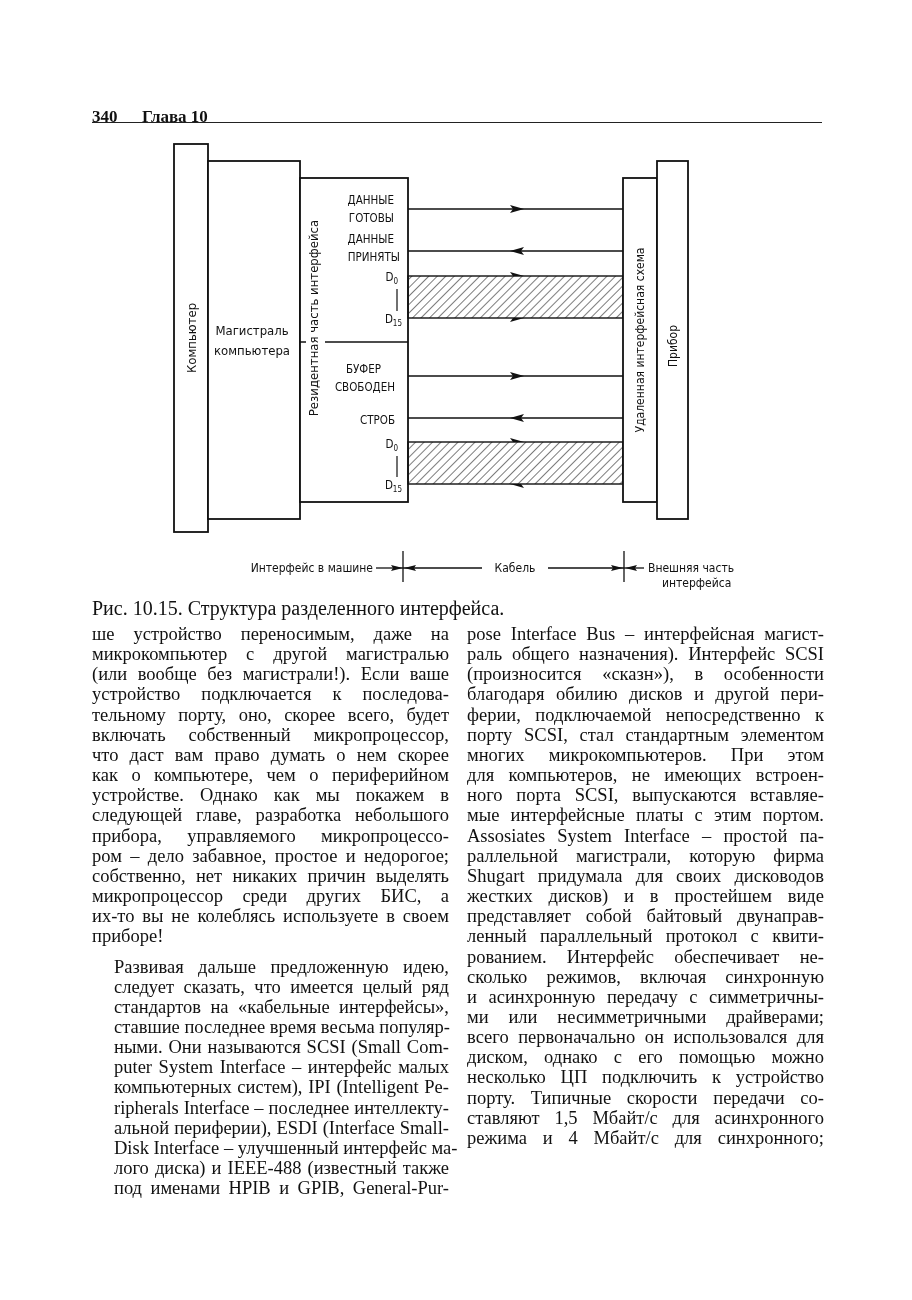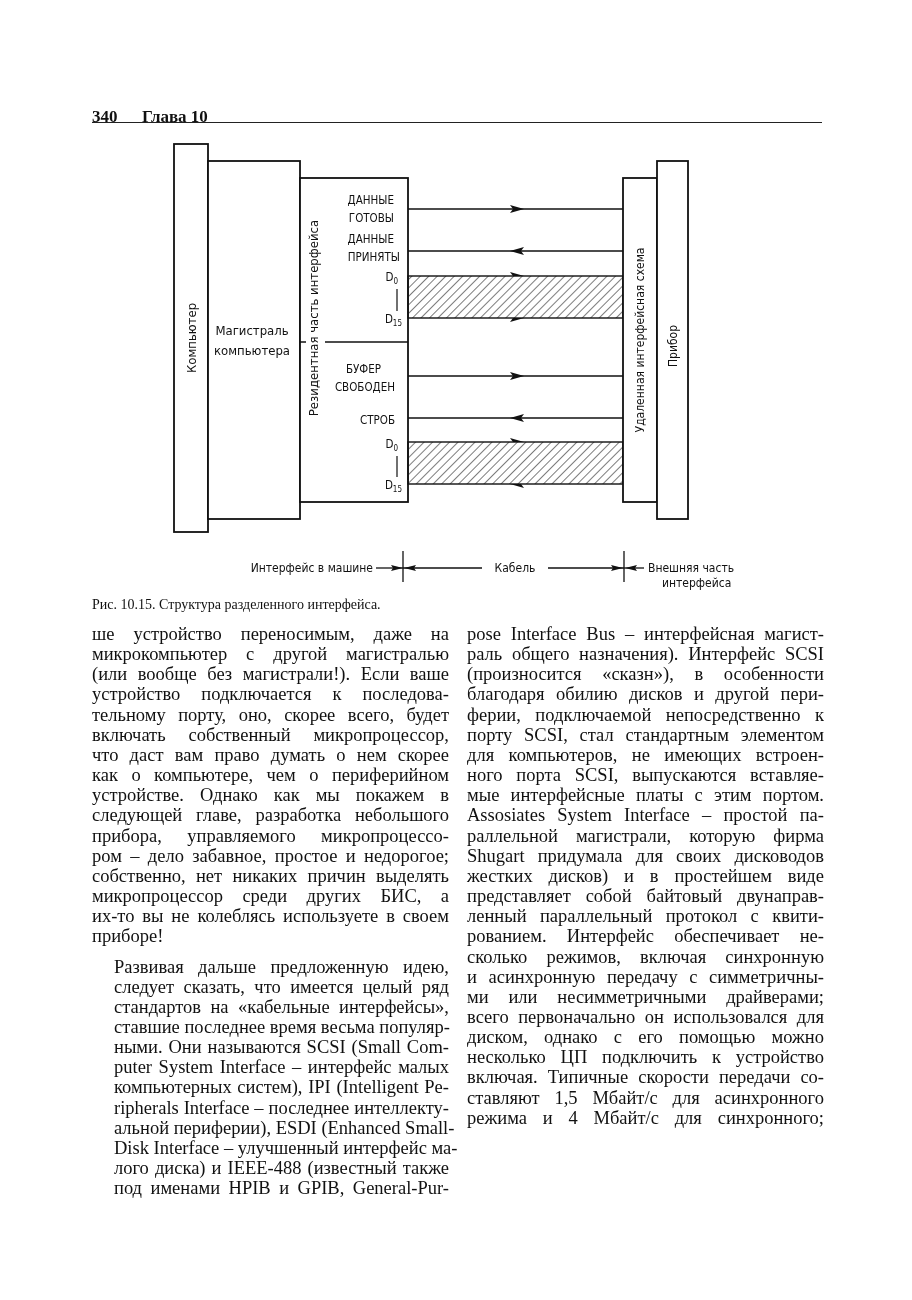--- a/index.html
+++ b/index.html
@@ -2,21 +2,21 @@
 <html><head>
 <meta charset="utf-8">
 <style>
   html, body { margin: 0; padding: 0; background: #ffffff; }
   body { width: 912px; height: 1300px; position: relative; overflow: hidden; color: #111; }
   .header { position: absolute; left: 92px; top: 100px; width: 730px; height: 22px; border-bottom: 1.5px solid #222; }
   .header span { font-family: "Liberation Serif", serif; font-weight: bold; font-size: 17px; position: absolute; top: 7px; }
   .pg { left: 0; }
   .ch { left: 50px; text-align: center; }
   svg text { font-family: "DejaVu Sans Condensed", "DejaVu Sans", sans-serif; fill: #111; }
-  .caption { position: absolute; left: 92px; top: 597px; font-family: "Liberation Serif", serif; font-size: 14px; }
+  .caption { position: absolute; left: 92px; top: 597px; font-family: "Liberation Serif", serif; font-size: 20px; }
   .col { position: absolute; top: 624px; width: 357px; font-family: "Liberation Serif", serif; font-size: 18.5px; line-height: 20.15px; text-align: justify; }
   .col p { margin: 0; }
   .col .ind { text-indent: 22px; margin-top: 10px; }
   .left { left: 92px; }
   .right { left: 467px; }
   .line { display: block; text-align: justify; text-align-last: justify; white-space: nowrap; }
   .line.last { text-align-last: left; }
 </style>
 </head>
 <body>
@@ -131,48 +131,49 @@
     </p>
   <p class="ind" id="lp2">
       <span class="line">Развивая дальше предложенную идею,</span>
       <span class="line">следует сказать, что имеется целый ряд</span>
       <span class="line">стандартов на «кабельные интерфейсы»,</span>
       <span class="line">ставшие последнее время весьма популяр-</span>
       <span class="line">ными. Они называются SCSI (Small Com-</span>
       <span class="line">puter System Interface – интерфейс малых</span>
       <span class="line">компьютерных систем), IPI (Intelligent Pe-</span>
       <span class="line">ripherals Interface – последнее интеллекту-</span>
-      <span class="line">альной периферии), ESDI (Enhanced Small-</span>
+      <span class="line">альной периферии), ESDI (Interface Small-</span>
       <span class="line">Disk Interface – улучшенный интерфейс ма-</span>
       <span class="line">лого диска) и IEEE-488 (известный также</span>
       <span class="line">под именами HPIB и GPIB, General-Pur-</span>
     </p>
 </div>
 
 <div class="col right">
   <p id="rp1">
       <span class="line">pose Interface Bus – интерфейсная магист-</span>
       <span class="line">раль общего назначения). Интерфейс SCSI</span>
       <span class="line">(произносится «сказн»), в особенности</span>
       <span class="line">благодаря обилию дисков и другой пери-</span>
       <span class="line">ферии, подключаемой непосредственно к</span>
       <span class="line">порту SCSI, стал стандартным элементом</span>
+      <span class="line">многих микрокомпьютеров. При этом</span>
       <span class="line">для компьютеров, не имеющих встроен-</span>
       <span class="line">ного порта SCSI, выпускаются вставляе-</span>
       <span class="line">мые интерфейсные платы с этим портом.</span>
       <span class="line">Assosiates System Interface – простой па-</span>
       <span class="line">раллельной магистрали, которую фирма</span>
       <span class="line">Shugart придумала для своих дисководов</span>
       <span class="line">жестких дисков) и в простейшем виде</span>
       <span class="line">представляет собой байтовый двунаправ-</span>
       <span class="line">ленный параллельный протокол с квити-</span>
       <span class="line">рованием. Интерфейс обеспечивает не-</span>
       <span class="line">сколько режимов, включая синхронную</span>
       <span class="line">и асинхронную передачу с симметричны-</span>
       <span class="line">ми или несимметричными драйверами;</span>
       <span class="line">всего первоначально он использовался для</span>
       <span class="line">диском, однако с его помощью можно</span>
       <span class="line">несколько ЦП подключить к устройство</span>
-      <span class="line">включая. Типичные скорости передачи со-</span>
+      <span class="line">порту. Типичные скорости передачи со-</span>
       <span class="line">ставляют 1,5 Мбайт/с для асинхронного</span>
       <span class="line">режима и 4 Мбайт/с для синхронного;</span>
     </p>
 </div>
 
 </body></html>

